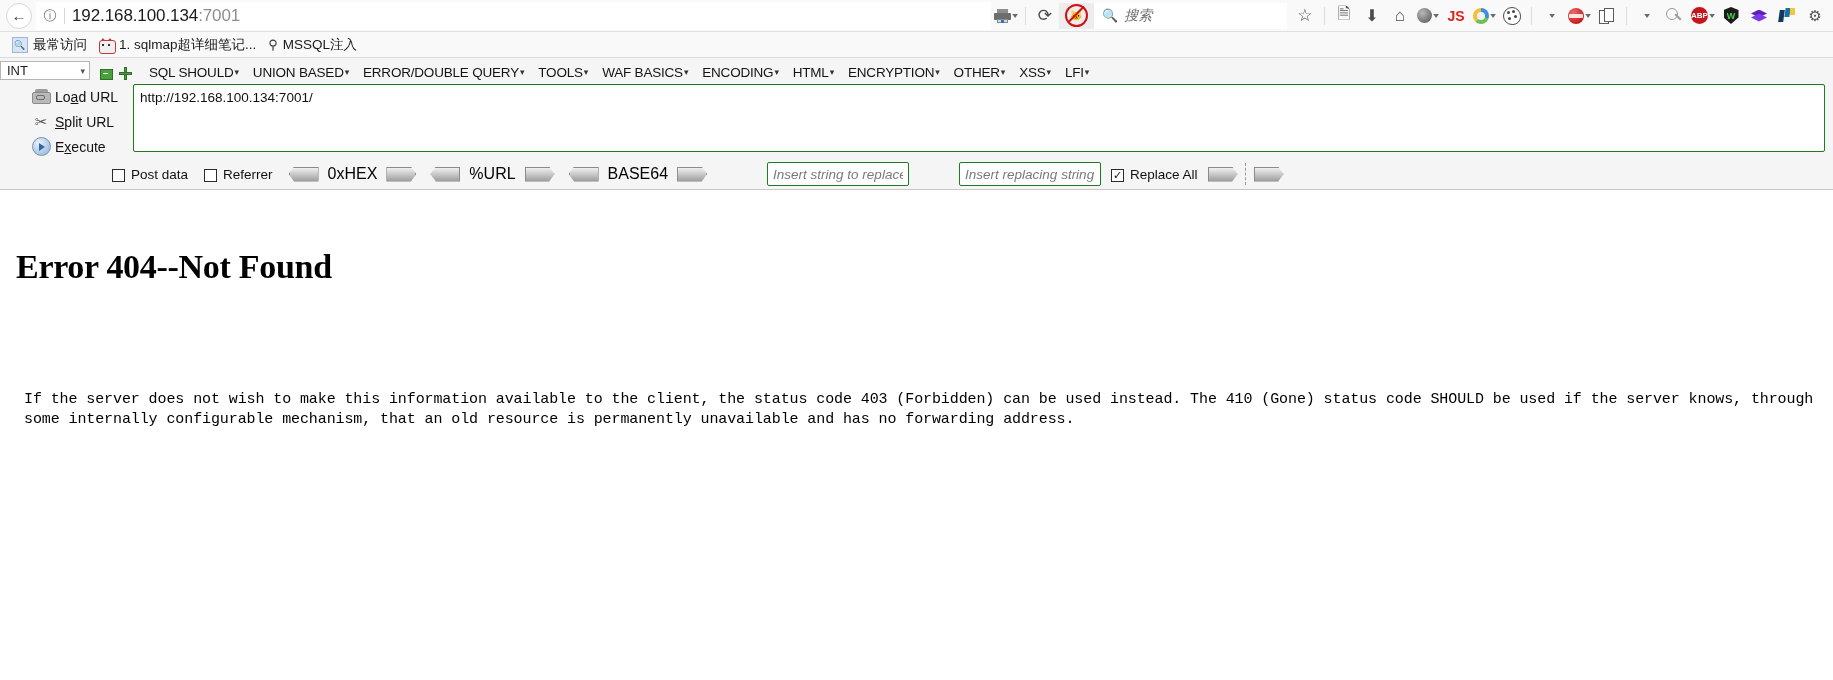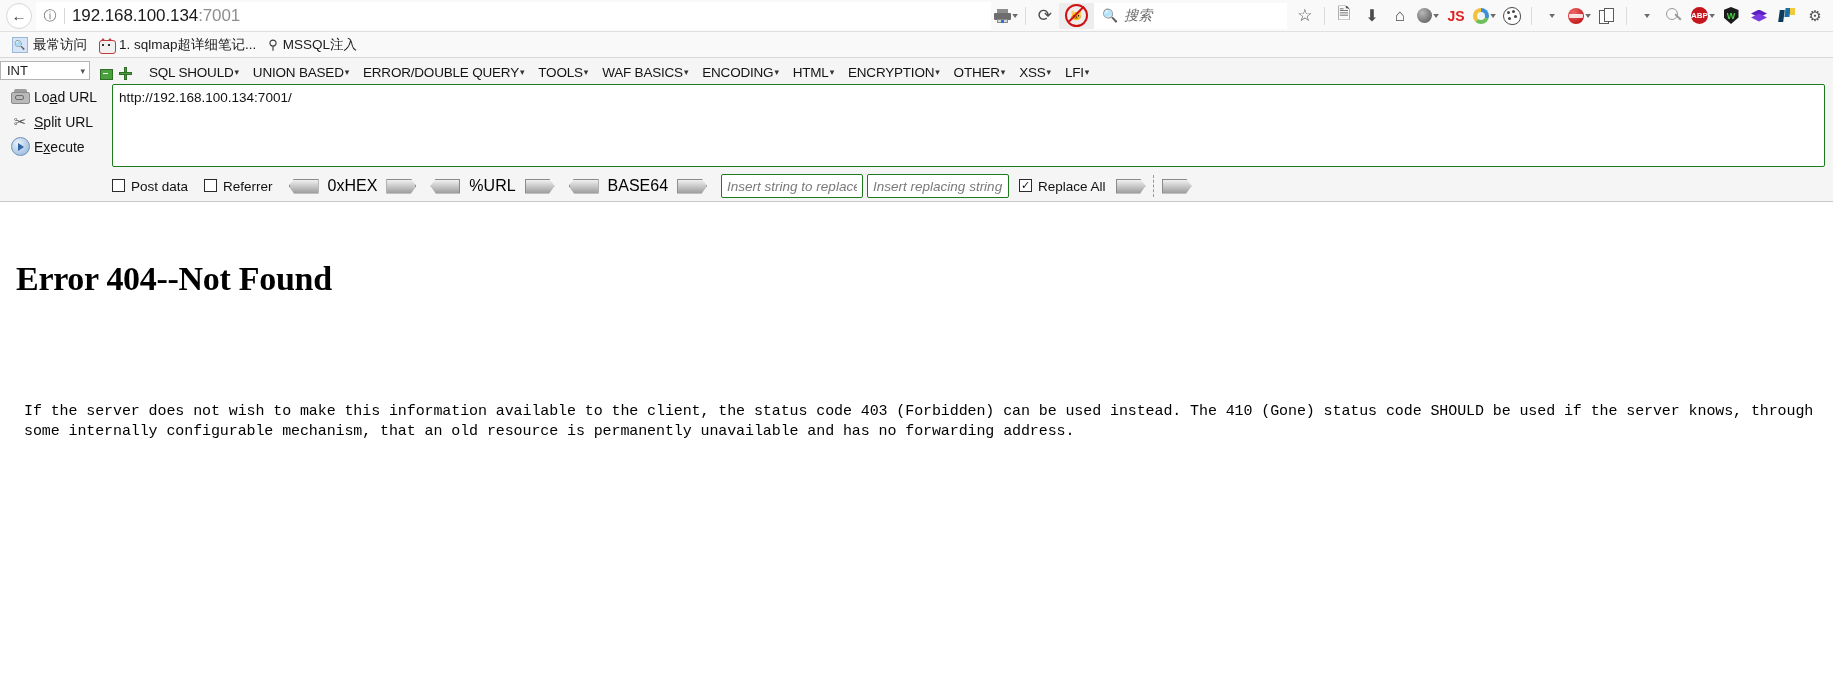--- a/index.html
+++ b/index.html
@@ -285,20 +285,21 @@
     color: #141414;
     padding: 0 7px;
     white-space: nowrap;
     letter-spacing: -0.2px;
   }
   .hb-mi .mc { font-size: 9px; color: #333; margin-left: 1px; position: relative; top: -2px;}
 
   .hb-main {
     display: flex;
     padding: 4px 0 0 0;
+    margin-left: 21px;
   }
   .hb-left {
     width: 112px;
     flex: none;
     padding-left: 6px;
     box-sizing: border-box;
   }
   .hb-btn {
     display: flex;
     align-items: center;
@@ -318,21 +319,21 @@
   .ic-exec {
     width:17px;height:17px;border-radius:50%;
     background: radial-gradient(circle at 35% 30%, #eaf2fb, #9fbede 80%);
     border:1px solid #6f93b8; display:flex;align-items:center;justify-content:center;
   }
   .ic-exec::after{content:"";border-left:6px solid #2f66a8;border-top:4px solid transparent;border-bottom:4px solid transparent;margin-left:2px;}
 
   .hb-right { flex: 1 1 auto; padding-right: 8px; }
   .hb-textarea {
     width: 100%;
-    height: 83px;
+    height: 68px;
     border: 1px solid #1d7a1d;
     background: #fff;
     box-sizing: border-box;
     padding: 4px 6px;
     font-size: 13.5px;
     color: #111;
     font-family: "Liberation Sans", sans-serif;
     resize: none;
     outline: none;
     line-height: 1.35;
@@ -341,21 +342,21 @@
 
   .hb-opts {
     display: flex;
     align-items: center;
     height: 30px;
     padding-left: 112px;
     box-sizing: border-box;
   }
   .opt {
     display: flex;
-    align-items: flex-start;
+    align-items: flex-end;
     font-size: 13.5px;
     color: #111;
     margin-right: 16px;
     white-space: nowrap;
   }
   .cbx {
     width: 13px; height: 13px;
     border: 1.5px solid #2b2b2b;
     background: #fff;
     margin-right: 6px;
@@ -392,20 +393,21 @@
     background: #fff;
     box-sizing: border-box;
     padding: 0 5px;
     font-size: 13.5px;
     font-style: italic;
     color: #111;
     font-family: "Liberation Sans", sans-serif;
     outline: none;
     margin-right: 4px;
     border-radius: 2px;
+    margin-left: 46px;
   }
   .repl-input::placeholder { color:#7a7a7a; font-style: italic; opacity:1; }
   .dashsep {
     width:1px; height:22px;
     border-left: 1px dashed #9a9a9a;
     margin: 0 7px;
   }
 
   
   .page {

